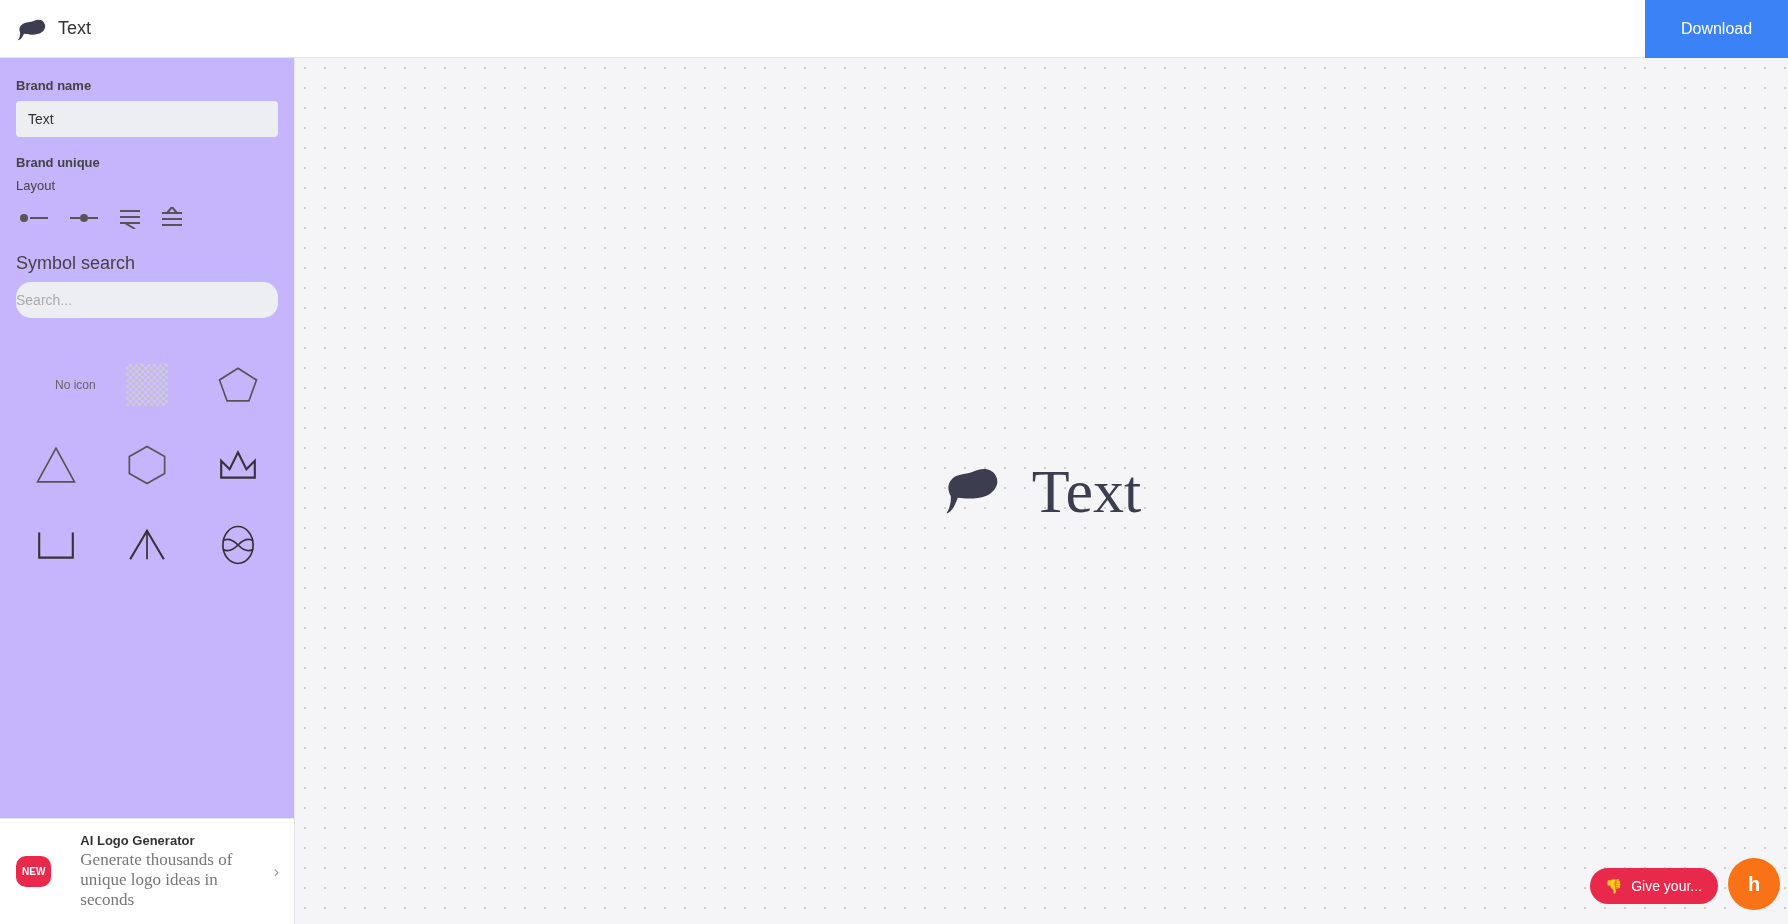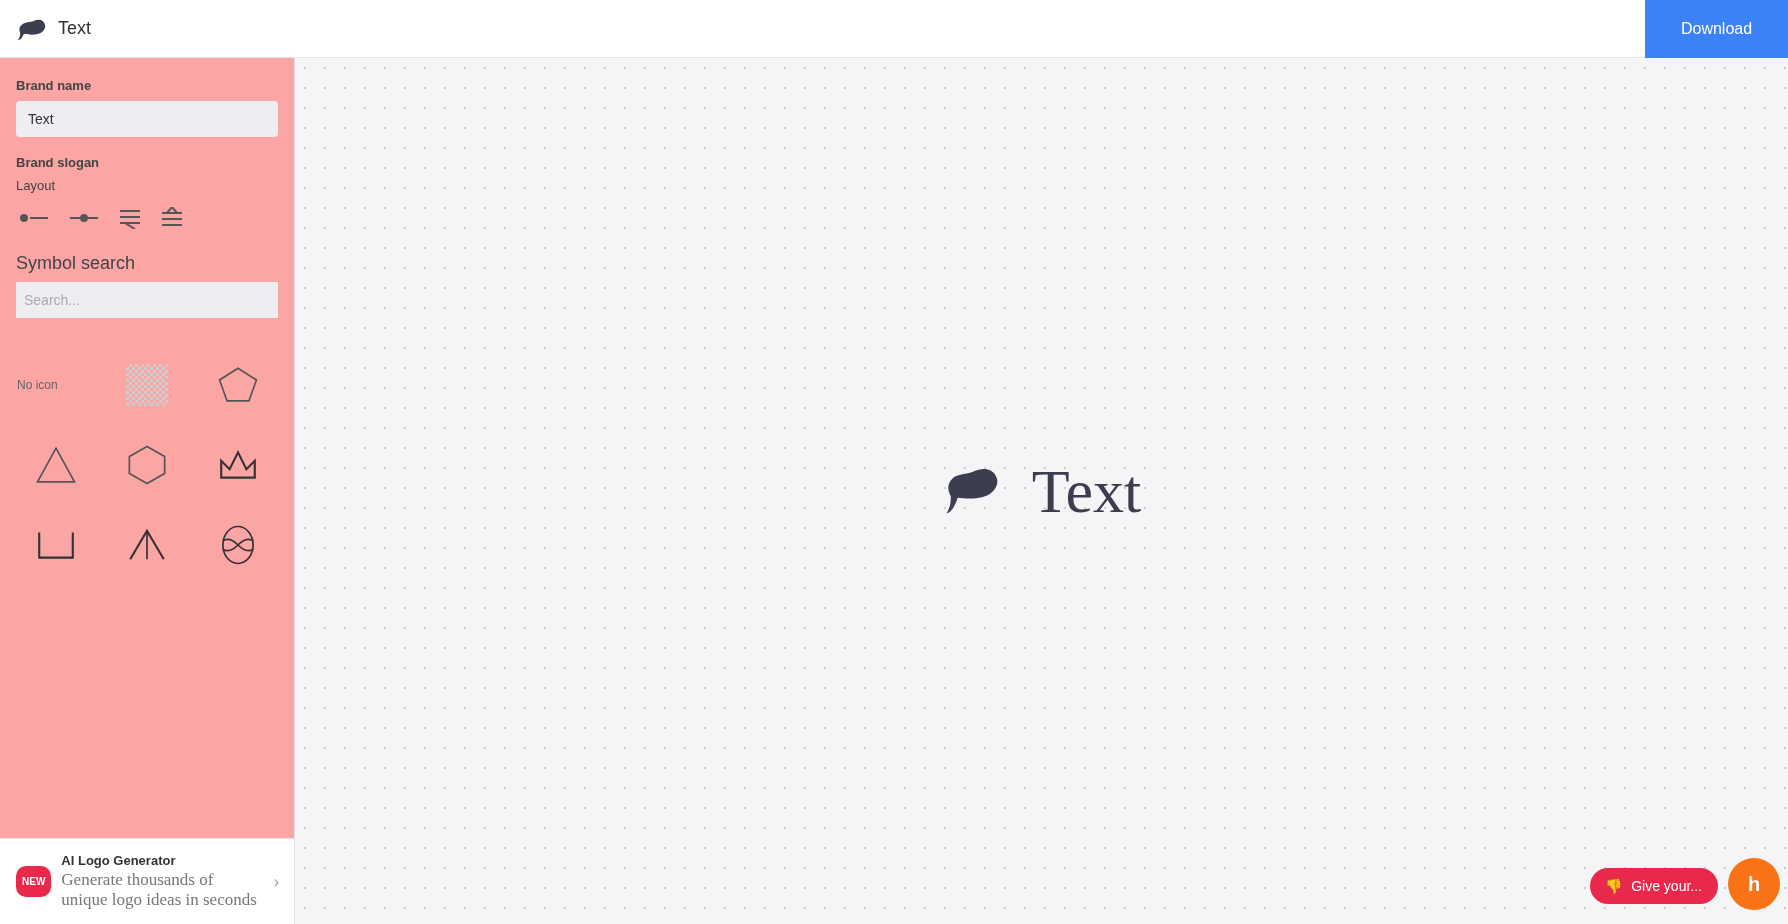--- a/index.html
+++ b/index.html
@@ -45,21 +45,21 @@
       z-index: 101;
     }
 
     
     .sidebar {
       position: fixed;
       top: 58px;
       left: 0;
       width: 295px;
       bottom: 0;
-      background: #fca5a5;
+      background: #c4b5fd;
       border-right: 1px solid #e5e5e5;
       overflow-y: auto;
       padding: 20px 16px;
       z-index: 50;
     }
     .field-label {
       font-size: 13px;
       font-weight: 600;
       color: #444;
       margin-bottom: 8px;
@@ -92,24 +92,24 @@
       display: flex;
       align-items: center;
       color: #555;
       font-size: 18px;
     }
 
     .symbol-section { margin-bottom: 16px; }
     .symbol-label { font-size: 18px; font-weight: 400; color: #444; margin-bottom: 8px; }
     .search-input {
       width: 100%;
-      padding: 10px 8px;
+      padding: 10px 0;
       background: #edeef2;
       border: none;
-      border-radius: 0;
+      border-radius: 15px;
       font-size: 14px;
       color: #333;
       outline: none;
       margin-bottom: 16px;
     }
     .search-input::placeholder { color: #aaa; }
 
     .icon-grid {
       display: grid;
       grid-template-columns: repeat(3, 1fr);
@@ -124,21 +124,21 @@
       cursor: pointer;
       border-radius: 4px;
       border: 1px solid transparent;
     }
     .icon-cell svg { width: 42px; height: 42px; }
     .no-icon-label {
       font-size: 12px;
       color: #666;
       display: flex;
       align-items: center;
-      justify-content: flex-start;
+      justify-content: flex-end;
       height: 70px;
     }
 
     
     .ai-banner {
       position: absolute;
       bottom: 0;
       left: 0;
       width: 295px;
       background: #fff;
@@ -151,21 +151,21 @@
     }
     .new-badge {
       background: #e8294c;
       color: #fff;
       font-size: 10px;
       font-weight: 700;
       padding: 10px 6px;
       border-radius: 10px;
       flex-shrink: 0;
     }
-    .ai-text { flex: 1; }
+    .ai-text { flex: 1; margin-left: 19px; }
     .ai-title { font-size: 13px; font-weight: 600; color: #333; }
     .ai-desc { font-size: 17px; color: #777; margin-top: 2px; font-family: Liberation Serif, serif; }
     .ai-chevron { color: #999; font-size: 16px; }
 
     
     .canvas {
       position: fixed;
       top: 58px;
       left: 295px;
       right: 0;
@@ -251,21 +251,21 @@
   </div>
 </header>
 
 <button class="download-btn">Download</button>
 
 <aside class="sidebar">
 
   <div class="field-label">Brand name</div>
   <input class="field-input" type="text" value="Text" style="">
 
-  <div class="field-label">Brand slogan</div>
+  <div class="field-label">Brand unique</div>
 
   <div class="layout-section">
     <div class="layout-label">Layout</div>
     <div class="layout-options">
       <button class="layout-btn" title="Icon left">
         <svg width="28" height="16" viewBox="0 0 28 16">
           <circle cx="4" cy="8" r="4" fill="#555"></circle>
           <line x1="10" y1="8" x2="28" y2="8" stroke="#555" stroke-width="2"></line>
         </svg>
       </button>

